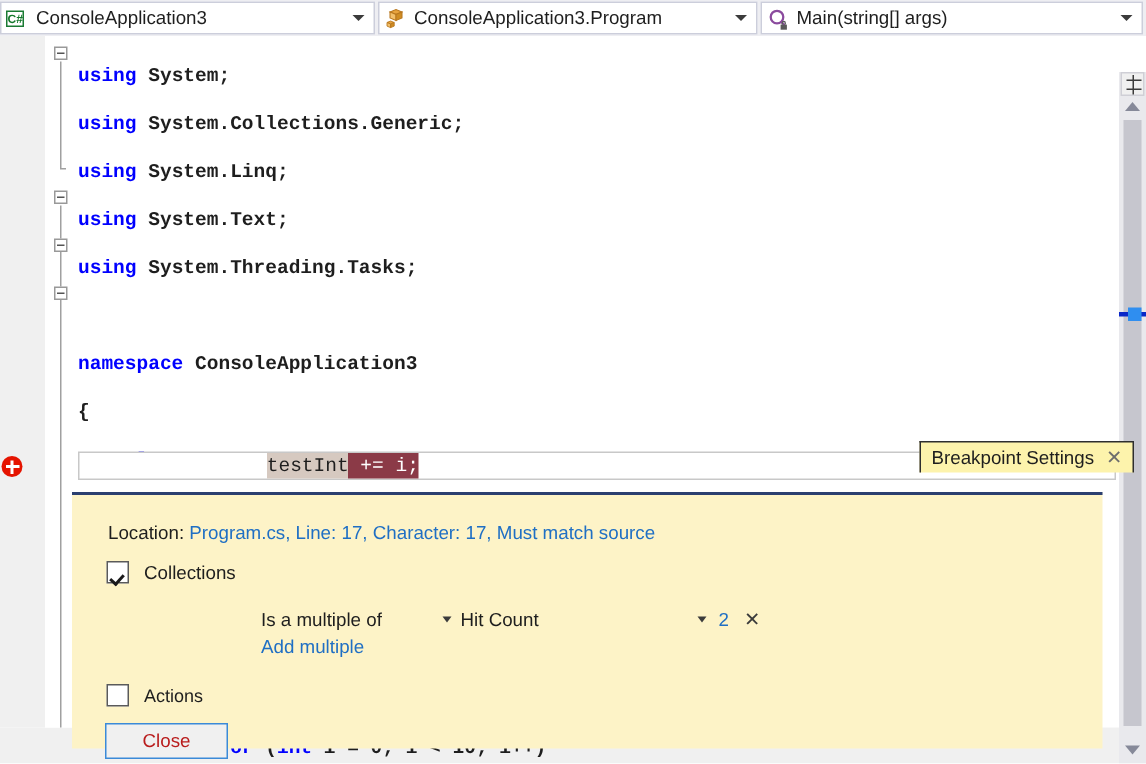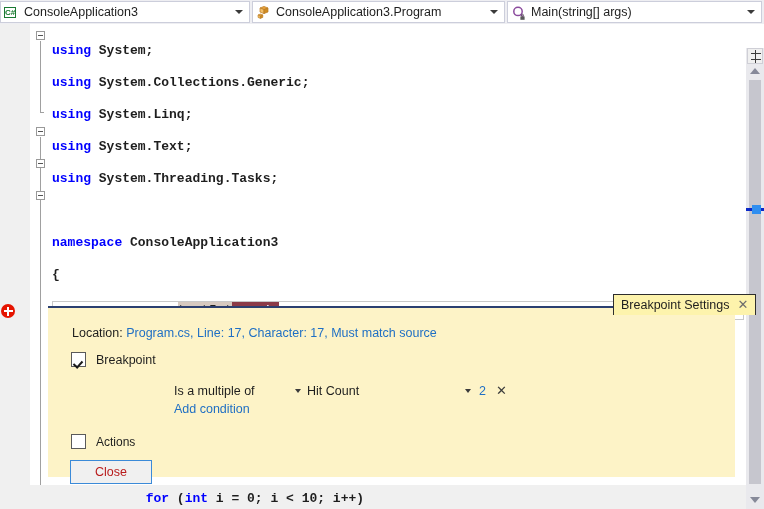--- a/index.html
+++ b/index.html
@@ -81,21 +81,21 @@
   .caretmark{position:absolute;left:0;top:160px;width:18px;height:3px;background:#0a28c8;}
   .caretbox{position:absolute;left:6px;top:157px;width:9px;height:9px;background:#2f8ef0;}
 
   
   .bptab{position:absolute;left:613px;top:294px;height:21px;background:#fdf3ac;
          border:1px solid #2e2e2e;border-bottom:none;box-sizing:border-box;
          display:flex;align-items:center;padding:0 7px;z-index:6;}
   .bptab .ttl{font-size:12.5px;color:#1e1e1e;white-space:nowrap;}
   .bptab .x{margin-left:8px;color:#6d6d6d;font-size:13px;line-height:12px;cursor:default;}
 
-  .bppanel{position:absolute;left:48px;top:306px;width:687px;height:171px;
+  .bppanel{position:absolute;left:48px;top:328px;width:687px;height:171px;
            background:#fdf3c7;border-top:2px solid #2b3f70;box-sizing:border-box;z-index:5;}
   .loc{position:absolute;left:24px;top:18px;font-size:12.5px;white-space:nowrap;}
   .loc .lbl{color:#1e1e1e;}
   .loc .lnk{color:#1f6fc4;}
 
   .cond-row{position:absolute;left:23px;top:44px;display:flex;align-items:center;}
   .cbx{width:15px;height:15px;border:1px solid #5a5a5a;background:#ffffff;box-sizing:border-box;
        position:relative;}
   .cbx.checked:after{content:"";position:absolute;left:3px;top:6px;width:4px;height:7px;
        border:solid #1a1a1a;border-width:0 2px 2px 0;transform:rotate(42deg);}
@@ -245,37 +245,37 @@
 
   <div class="bppanel">
 
     <div class="loc">
       <span class="lbl">Location:</span>
       <span class="lnk">Program.cs, Line: 17, Character: 17, Must match source</span>
     </div>
 
     <div class="cond-row">
       <span class="cbx checked"></span>
-      <span class="cl">Breakpoint</span>
+      <span class="cl">Collections</span>
     </div>
 
     <div class="condline">
       <span class="ddl w2">
         <span>Is a multiple of</span>
         <span class="darrow"></span>
       </span>
       <span class="ddl w1">
         <span>Hit Count</span>
         <span class="darrow"></span>
       </span>
       <span class="hitval">2</span>
       <span class="rmx">✕</span>
     </div>
 
-    <div class="addcond">Add condition</div>
+    <div class="addcond">Add multiple</div>
 
     <div class="act-row">
       <span class="cbx"></span>
       <span class="cl">Actions</span>
     </div>
 
     <div class="closebtn">Close</div>
   </div>
 
 

